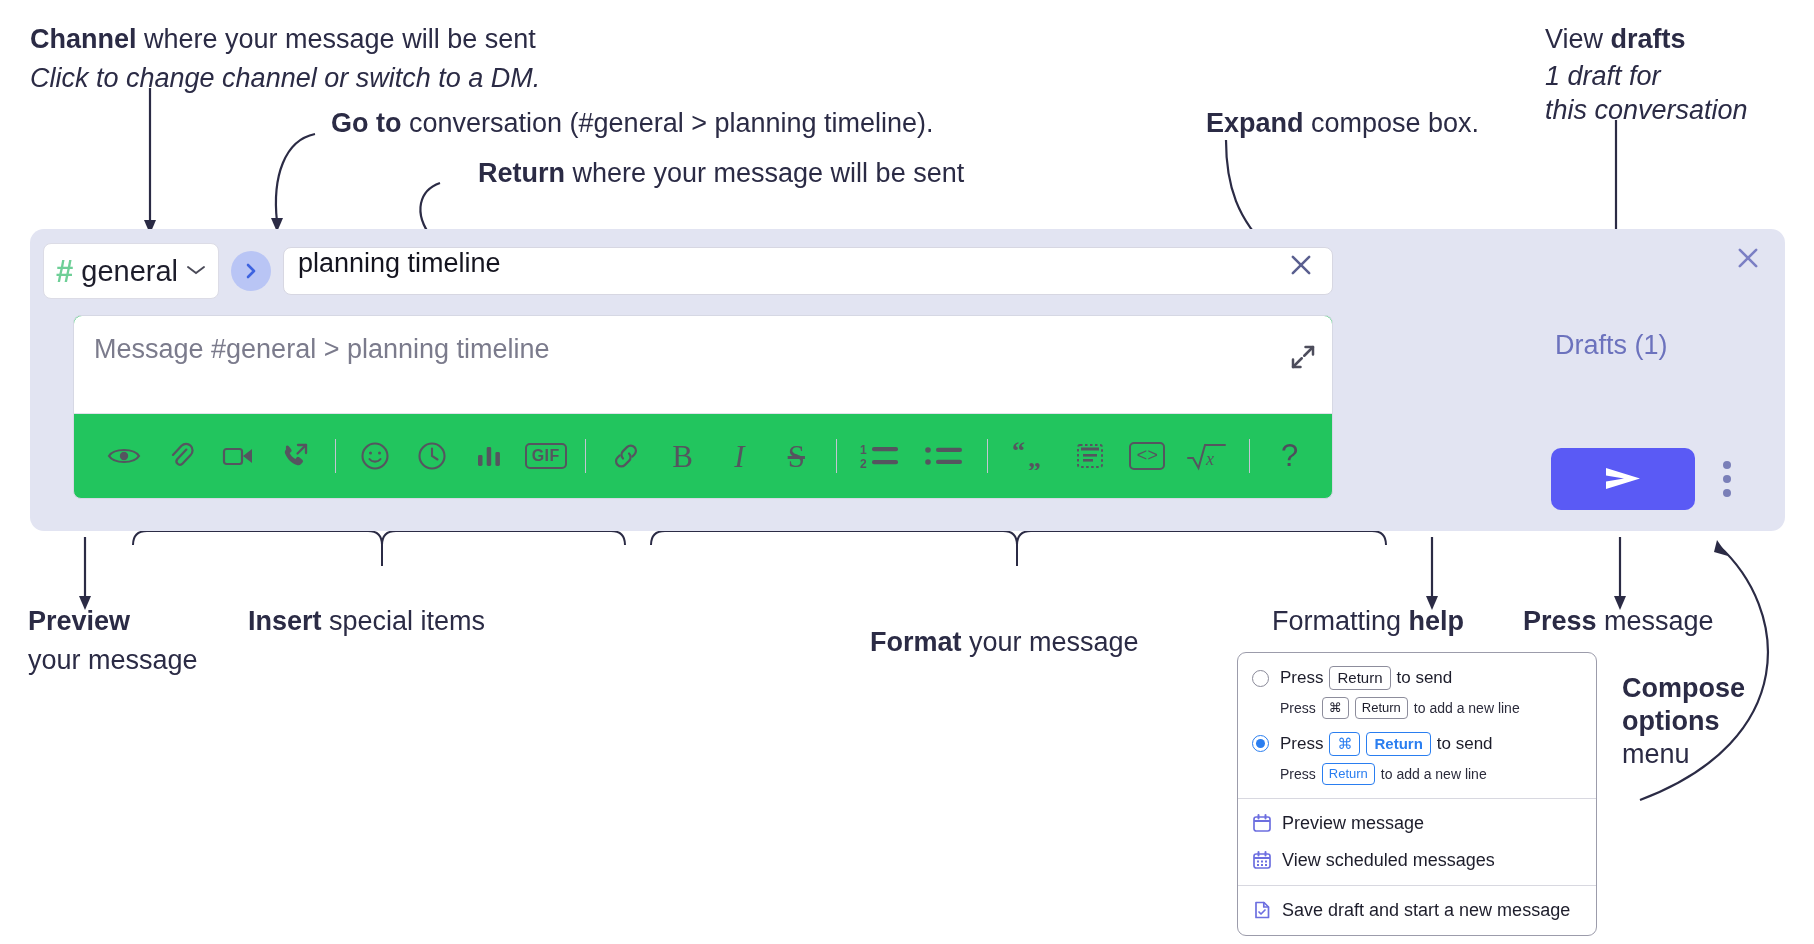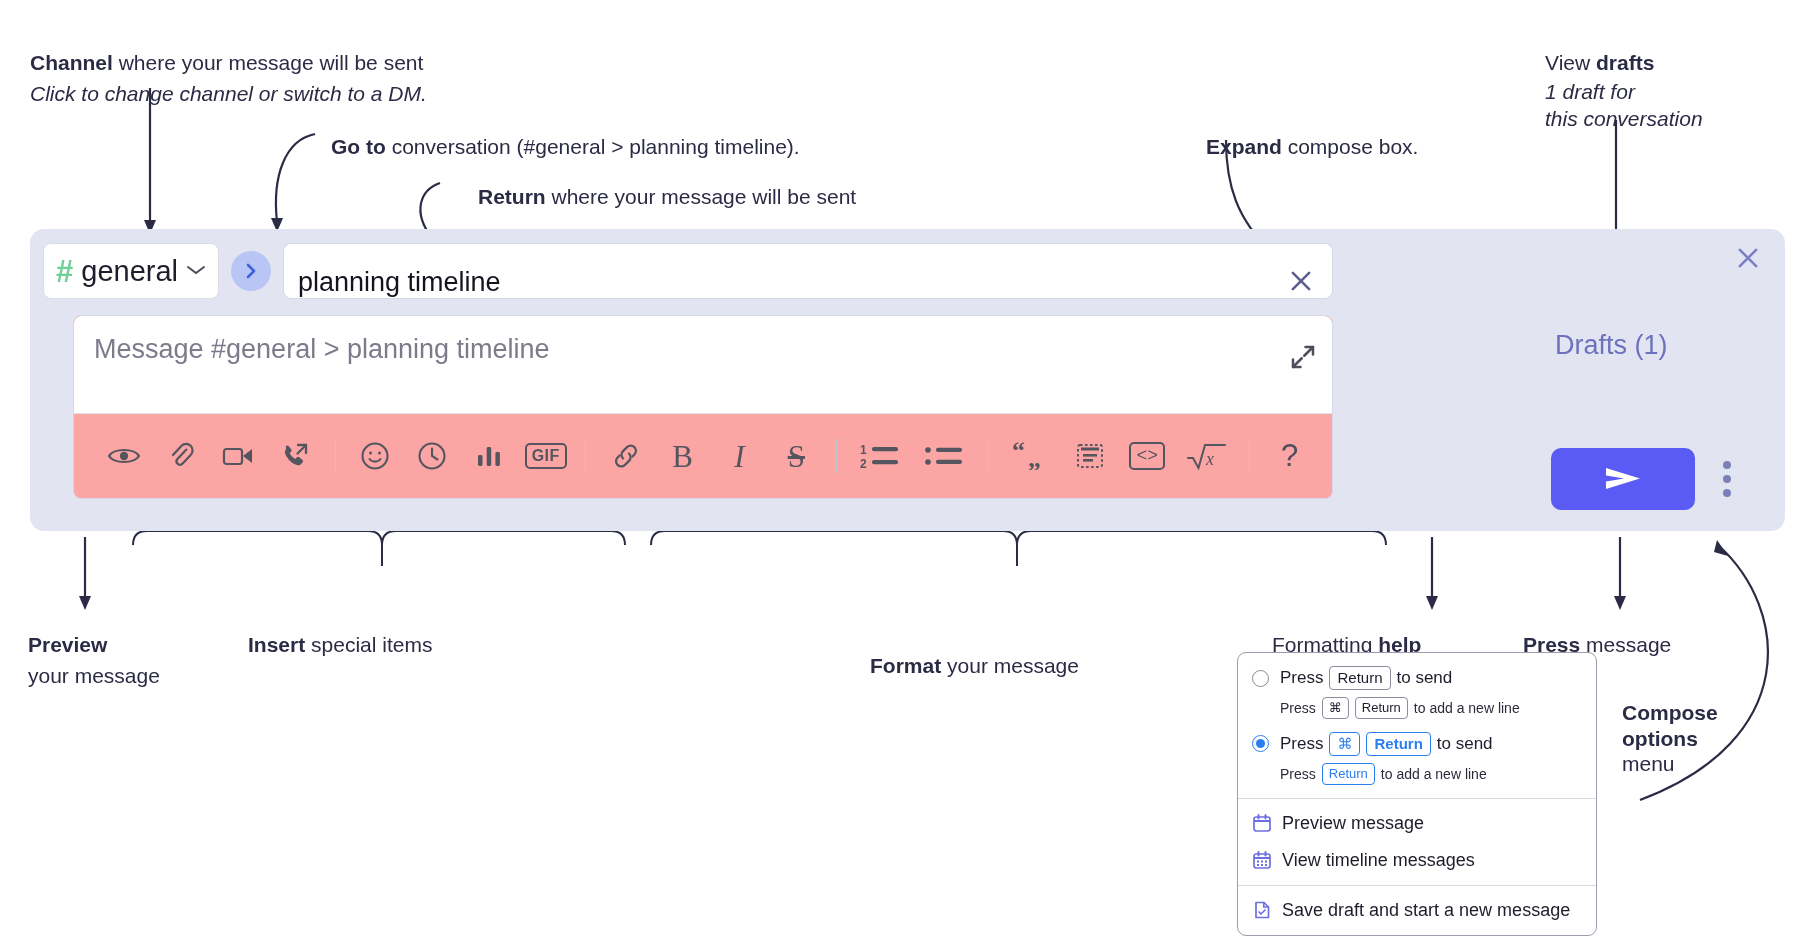--- a/index.html
+++ b/index.html
@@ -9,21 +9,21 @@
     font-family: "Liberation Sans", sans-serif;
     color: #2b2b45;
     overflow: hidden;
   }
   .stage { position: relative; width: 1814px; height: 944px; }
 
   
   .anno { position: absolute; color: #2b2b45; line-height: 1.28; }
   .anno b { font-weight: 700; }
   .anno i { font-style: italic; }
-  .anno-lg { font-size: 21px; margin-top: 28px; }
+  .anno-lg { font-size: 27px; }
 
   
   .lines { position: absolute; inset: 0; width: 1814px; height: 944px; pointer-events: none; }
 
   
   .compose-panel {
     position: absolute; left: 30px; top: 229px;
     width: 1755px; height: 302px;
     background: #e2e4f2;
     border-radius: 14px;
@@ -48,32 +48,32 @@
   .chev { margin-left: auto; color: #4a4a58; font-size: 17px; }
 
   .goto-btn {
     width: 40px; height: 40px; border-radius: 50%;
     background: #b9c5f5; color: #3d63e0;
     display: flex; align-items: center; justify-content: center;
     margin: 0 12px; cursor: pointer; font-size: 22px; font-weight: 700;
   }
 
   .topic-field {
-    width: 1050px; height: 56px;
+    width: 1050px; height: 48px;
     background: #fff; border: 1px solid #d7d7e2; border-radius: 8px;
-    display: flex; align-items: flex-end; padding: 0 14px;
+    display: flex; align-items: flex-start; padding: 0 14px;
   }
   .topic-value { font-size: 27px; color: #14141f; flex: 1; }
   .topic-clear { color: #5a5f8f; width: 34px; height: 34px; display:flex; align-items:center; justify-content:center; cursor: pointer; }
 
   
   .msg-box {
     position: absolute; left: 43px; top: 86px;
     width: 1260px; height: 184px;
-    background: #fca5a5; border: 1px solid #d6d8e4; border-radius: 8px;
+    background: #22c55e; border: 1px solid #d6d8e4; border-radius: 8px;
   }
   .msg-input-area {
     height: 98px; background: #fff;
     border-radius: 8px 8px 0 0;
     border-bottom: 1px solid #e0e2ec;
     display: flex; align-items: flex-start; padding: 18px 20px;
     position: relative;
   }
   .msg-placeholder { font-size: 27px; color: #7b7b8c; }
   .expand-ic {
@@ -490,21 +490,21 @@
             <g fill="currentColor" stroke="none">
                 <rect x="5" y="10.5" width="2" height="2"></rect>
                 <rect x="9" y="10.5" width="2" height="2"></rect>
                 <rect x="13" y="10.5" width="2" height="2"></rect>
                 <rect x="5" y="14" width="2" height="2"></rect>
                 <rect x="9" y="14" width="2" height="2"></rect>
                 <rect x="13" y="14" width="2" height="2"></rect>
               </g>
           </svg>
         </span>
-        <span>View timeline messages</span>
+        <span>View scheduled messages</span>
       </div>
     </div>
 
     <div class="dd-div"></div>
 
     <div style="padding:6px 0;">
       <div class="dd-item">
         <span class="dd-ic">
           <svg width="20" height="20" viewBox="0 0 20 20" fill="none" stroke="currentColor" stroke-width="1.7" stroke-linecap="round" stroke-linejoin="round">
             <path d="M4 2.5 L12 2.5 L16.5 7 L16.5 17.5 L4 17.5 Z"></path>

